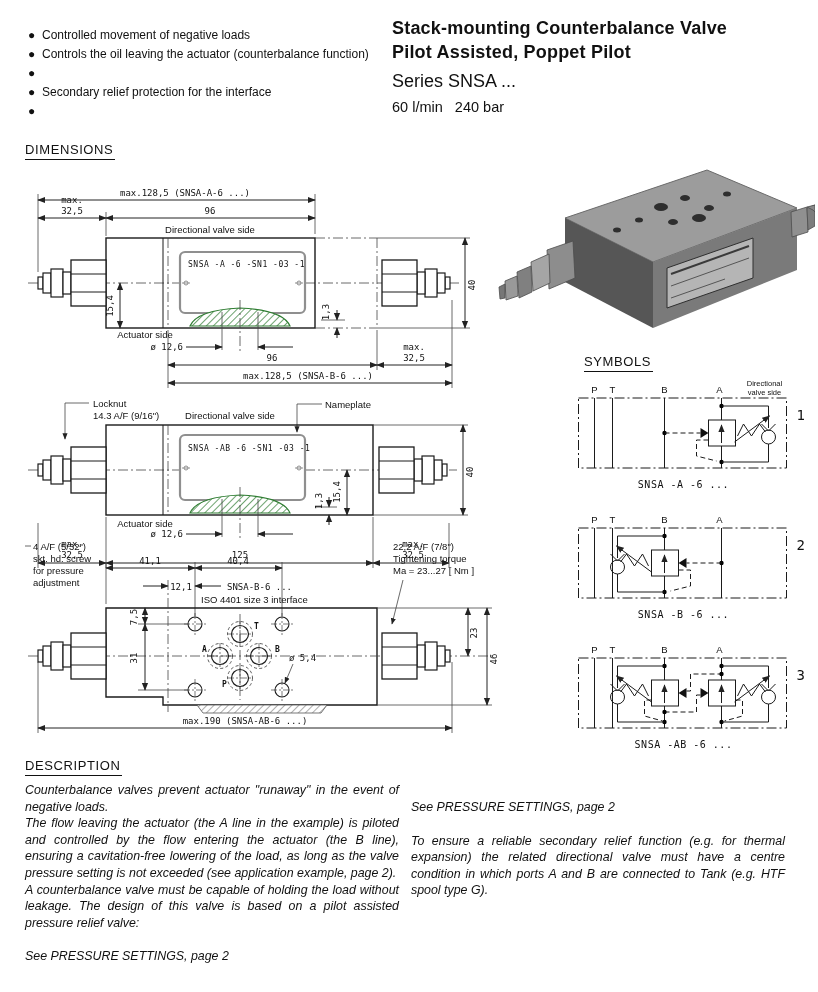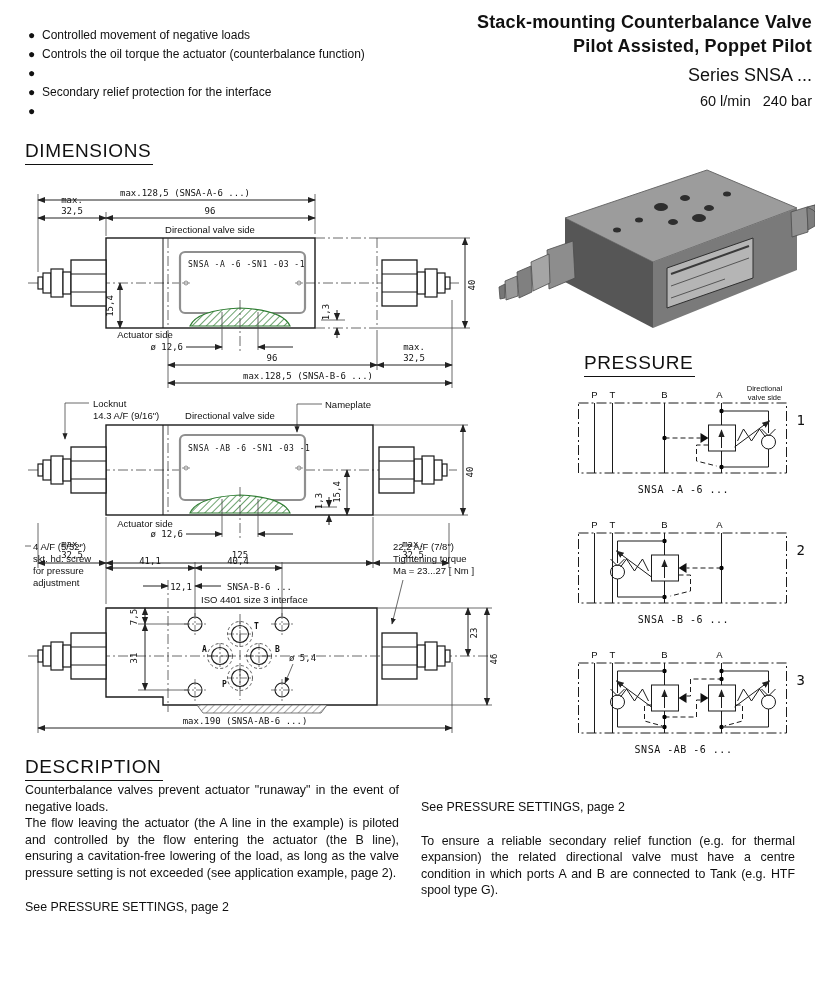--- a/index.html
+++ b/index.html
@@ -2,26 +2,26 @@
 <html><head>
 <meta charset="utf-8">
 <style>
   html,body{margin:0;padding:0;background:#e8e8e8;}
   .page{position:relative;width:818px;height:992px;background:#ffffff;overflow:hidden;
         font-family:"Liberation Sans",sans-serif;color:#111;}
   
   .bullets{position:absolute;left:28px;top:26px;width:480px;}
   .bullet-row{display:flex;align-items:flex-start;font-size:12px;line-height:19px;white-space:pre-wrap;}
   .bullet-dot{width:14px;flex:0 0 14px;font-size:12px;}
-  .titleblock{position:absolute;right:6px;top:10px;width:420px;text-align:right;}
+  .titleblock{position:absolute;right:6px;top:16px;width:420px;}
   .title-l{font-size:18px;font-weight:bold;line-height:24px;letter-spacing:.2px;}
   .series{font-size:18px;margin-top:7px;}
   .rating{font-size:14.5px;margin-top:7px;white-space:pre;}
   
-  .sect-h{font-size:19px;letter-spacing:.6px;border-bottom:1.6px solid #111;display:inline-block;
+  .sect-h{font-size:13px;letter-spacing:.6px;border-bottom:1.6px solid #111;display:inline-block;
           padding:0 2px 2px 0;}
   .h-dim{position:absolute;left:25px;top:140px;}
   .h-sym{margin:0 0 8px 24px;}
   .h-desc{position:absolute;left:25px;top:756px;}
   
   .svgabs{position:absolute;}
   svg text{font-family:"DejaVu Sans Mono",monospace;fill:#111;}
   text.t-s{font-family:"Liberation Sans",sans-serif;font-size:9.5px;}
   text.t-m{font-size:9px;}
   text.t-plate{font-size:8px;letter-spacing:.5px;}
@@ -32,21 +32,21 @@
   .ln{stroke:#1b1b1b;stroke-width:1.4;fill:none;}
   .ln2{stroke:#1b1b1b;stroke-width:1;fill:none;}
   .dim{stroke:#222;stroke-width:1;fill:none;}
   .ext{stroke:#444;stroke-width:.8;fill:none;}
   .dd{stroke-dasharray:10 3 2 3;}
   .dsh{stroke-dasharray:5 3;}
   .plate{stroke:#8f8f8f;stroke-width:2.2;fill:none;}
   .grn{stroke:#2f7d32;stroke-width:1.2;}
   .sym-box{position:absolute;left:560px;top:352px;width:258px;}
   
-  .desc-cols{position:absolute;left:25px;top:782px;width:770px;display:flex;gap:22px;}
+  .desc-cols{position:absolute;left:25px;top:782px;width:770px;display:flex;gap:12px;font-style:italic;}
   .desc-col{width:374px;font-size:12.4px;line-height:16.6px;text-align:justify;}
   .desc-col p{margin:0;}
   .desc-col p.gap{margin-top:17px;}
 </style>
 </head>
 <body>
 
 <div class="page">
 
   <svg width="0" height="0" style="position:absolute">
@@ -80,21 +80,21 @@
         <circle r="8.5" fill="none" stroke="#1b1b1b" stroke-width="1.2"></circle>
         <circle r="12.5" fill="none" stroke="#333" stroke-width=".8" stroke-dasharray="3 2.4"></circle>
         <line x1="-13" y1="0" x2="13" y2="0" stroke="#444" stroke-width=".7" stroke-dasharray="7 2 2 2"></line>
         <line x1="0" y1="-13" x2="0" y2="13" stroke="#444" stroke-width=".7" stroke-dasharray="7 2 2 2"></line>
       </g>
     </defs>
   </svg>
 
   <div class="bullets">
     <div class="bullet-row"><span class="bullet-dot">●</span><span>Controlled movement of negative loads</span></div>
-    <div class="bullet-row"><span class="bullet-dot">●</span><span>Controls the oil torque the actuator (counterbalance function)</span></div>
+    <div class="bullet-row"><span class="bullet-dot">●</span><span>Controls the oil leaving the actuator (counterbalance function)</span></div>
     <div class="bullet-row"><span class="bullet-dot">●</span></div>
     <div class="bullet-row"><span class="bullet-dot">●</span><span>Secondary relief protection for the interface</span></div>
     <div class="bullet-row"><span class="bullet-dot">●</span></div>
   </div>
 
   <div class="titleblock">
     <div class="title-l">Stack-mounting Counterbalance Valve</div>
     <div class="title-l">Pilot Assisted, Poppet Pilot</div>
     <div class="series">Series SNSA ...</div>
     <div class="rating">60 l/min   240 bar</div>
@@ -389,21 +389,21 @@
     </g>
     <g>
       <use href="#adjL" x="13" y="88"></use>
     </g>
     <g transform="translate(425,88) scale(-1,1)">
       <use href="#adjL"></use>
     </g>
   </svg>
 
   <div class="sym-box">
-    <div class="h-sym"><span class="sect-h">PRESSURE</span></div>
+    <div class="h-sym"><span class="sect-h">SYMBOLS</span></div>
 
     
     <svg width="258" height="126" viewBox="0 0 253 126">
       <g>
         <text class="t-s" x="32" y="13" text-anchor="middle">P</text>
         <text class="t-s" x="50" y="13" text-anchor="middle">T</text>
         <text class="t-s" x="102" y="13" text-anchor="middle">B</text>
         <text class="t-s" x="157" y="13" text-anchor="middle">A</text>
         <text class="t-note" x="202" y="6" text-anchor="middle">Directional</text>
         <text class="t-note" x="202" y="15" text-anchor="middle">valve side</text>
@@ -524,20 +524,21 @@
     </svg>
   </div>
 
   <div class="h-desc">
     <span class="sect-h">DESCRIPTION</span>
   </div>
   <div class="desc-cols">
     <div class="desc-col">
       <p>Counterbalance valves prevent actuator "runaway" in the event of negative loads.</p>
       <p>The flow leaving the actuator (the A line in the example) is piloted and controlled by the flow entering the actuator (the B line), ensuring a cavitation-free lowering of the load, as long as the valve pressure setting is not exceeded (see application example, page 2).</p>
+      <p>A counterbalance valve must be capable of holding the load without leakage. The design of this valve is based on a pilot assisted pressure relief valve:</p>
       <p class="gap">See PRESSURE SETTINGS, page 2</p>
     </div>
     <div class="desc-col">
       <p class="gap">See PRESSURE SETTINGS, page 2</p>
       <p class="gap">To ensure a reliable secondary relief function (e.g. for thermal expansion) the related directional valve must have a centre condition in which ports A and B are connected to Tank (e.g. HTF spool type G).</p>
     </div>
   </div>
 
 </div>
 

